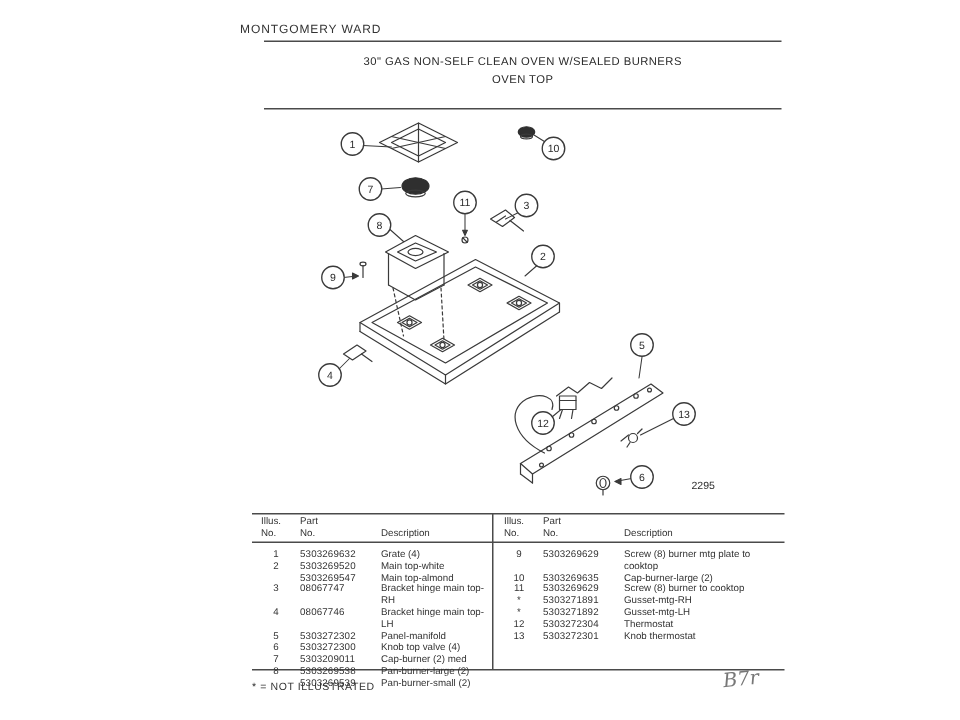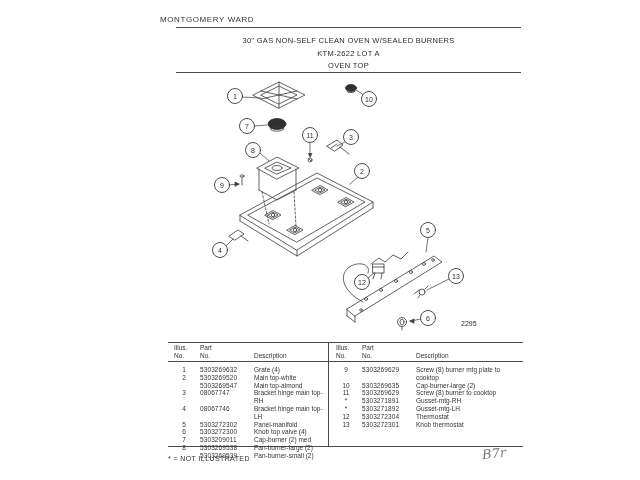--- a/index.html
+++ b/index.html
@@ -38,21 +38,20 @@
   .handmark{left:482px;top:446px;font-size:13px;font-style:italic;color:#777;
     font-family:"DejaVu Serif",serif;transform:rotate(-6deg);}
 </style>
 </head>
 <body>
 
 <div class="abs brand">MONTGOMERY WARD</div>
 <div class="rule" style="left:176px;top:27px;width:345px;"></div>
 <div class="abs titleblock">
   <div class="title1">30" GAS NON-SELF CLEAN OVEN W/SEALED BURNERS</div>
-  <div class="title2">KTM-2622 LOT A</div>
   <div class="title3">OVEN TOP</div>
 </div>
 <div class="rule" style="left:176px;top:72px;width:345px;"></div>
 
 <svg class="abs" style="left:165px;top:78px;" width="360" height="262" viewBox="0 0 360 262" fill="none" stroke="#3a3a3a" stroke-width="0.8" stroke-linecap="round" stroke-linejoin="round">
 
   <g>
     <polygon points="88,17 114,4 140,17 114,30"></polygon>
     <polygon points="96,17 114,8 132,17 114,26"></polygon>
     <line x1="96" y1="13" x2="132" y2="21"></line>

